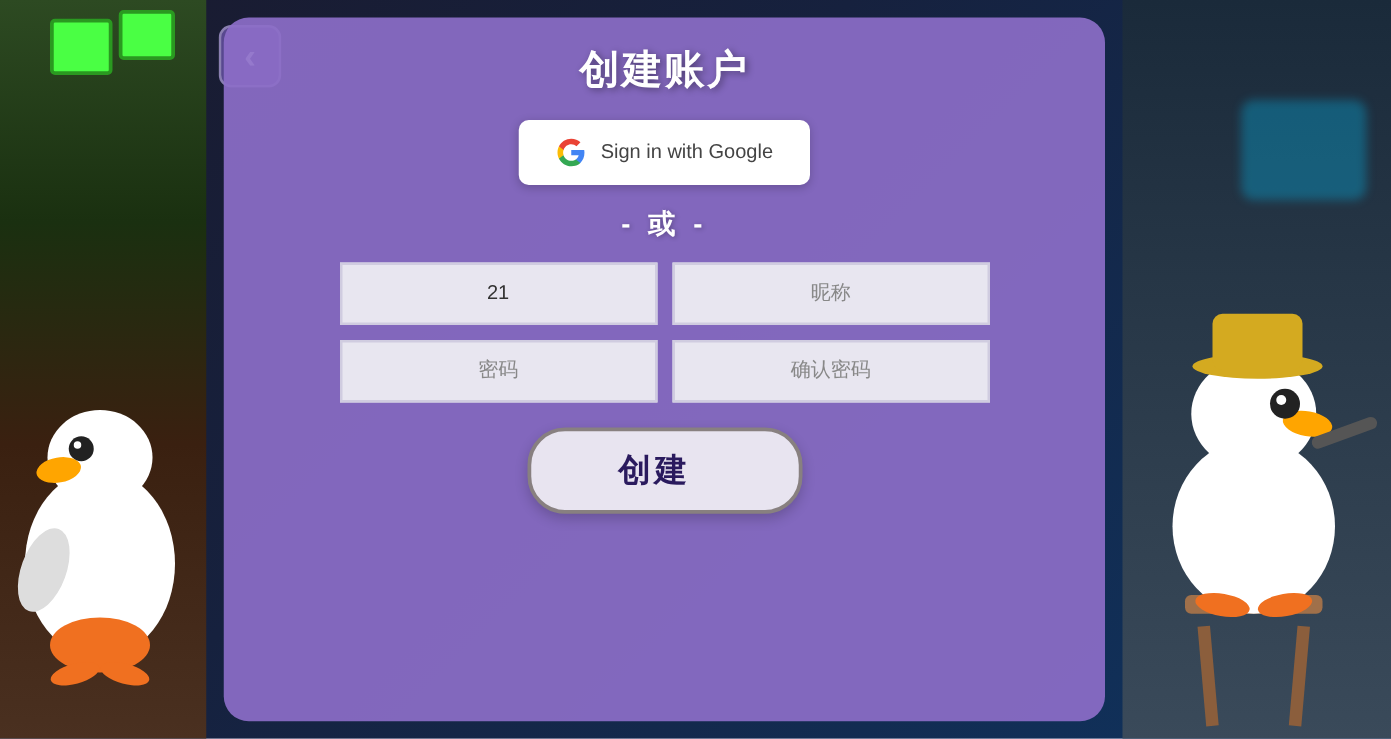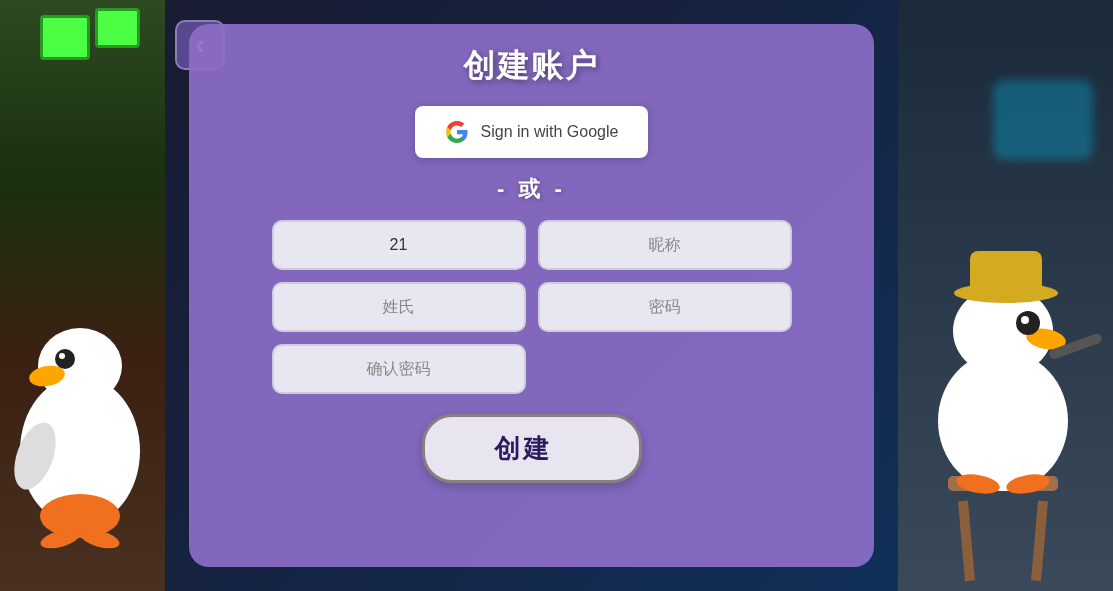--- a/index.html
+++ b/index.html
@@ -51,21 +51,21 @@
       left: 165px;
       top: 0;
       right: 215px;
       bottom: 0;
       background: rgba(140, 110, 200, 0.92);
       border-radius: 20px;
       display: flex;
       flex-direction: column;
       align-items: center;
       padding: 20px 40px 30px;
-      margin: 24px;
+      margin: 14px;
     }
 
     .dialog-title {
       color: white;
       font-size: 32px;
       font-weight: bold;
       text-shadow: 2px 2px 6px rgba(0,0,0,0.4);
       margin-bottom: 18px;
       letter-spacing: 2px;
     }
@@ -134,21 +134,21 @@
       grid-template-columns: 1fr 1fr;
       gap: 12px;
       width: 100%;
       max-width: 520px;
       margin-bottom: 20px;
     }
 
     .form-input {
       background: #e8e6f0;
       border: 2px solid #d0cce0;
-      border-radius: 10px;
+      border-radius: 0;
       padding: 14px 16px;
       font-size: 16px;
       color: #333;
       text-align: center;
       cursor: text;
       outline: none;
       font-family: inherit;
     }
 
     .form-input::placeholder {
@@ -275,21 +275,20 @@
       <path d="M12 5.38c1.62 0 3.06.56 4.21 1.64l3.15-3.15C17.45 2.09 14.97 1 12 1 7.7 1 3.99 3.47 2.18 7.07l3.66 2.84c.87-2.6 3.3-4.53 6.16-4.53z" fill="#EA4335"></path>
     </svg>
     <span>Sign in with Google</span>
   </button>
 
   <div class="divider">- 或 -</div>
 
   <div class="form-grid">
     <input class="form-input" type="text" value="21" placeholder="21" style="">
     <input class="form-input" type="text" placeholder="昵称" style="">
-    <input class="form-input" type="text" placeholder="姓氏" style="">
     <input class="form-input" type="password" placeholder="密码" style="">
     <input class="form-input" type="password" placeholder="确认密码" style="">
   </div>
 
   <button class="create-btn">
     <span>创建</span>
   </button>
 </div>
 
 </body></html>

